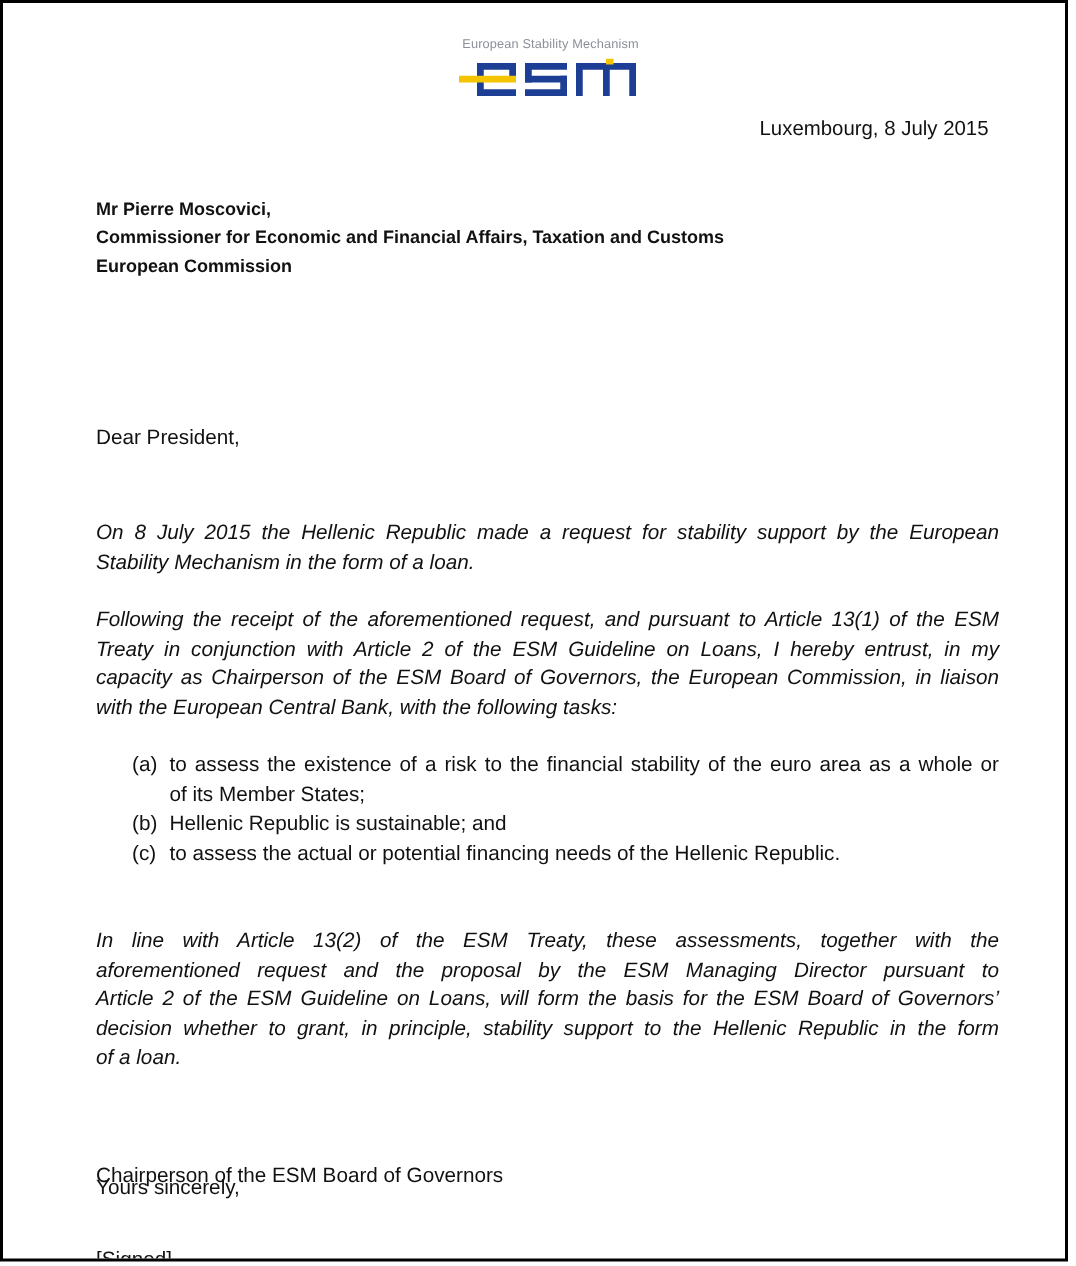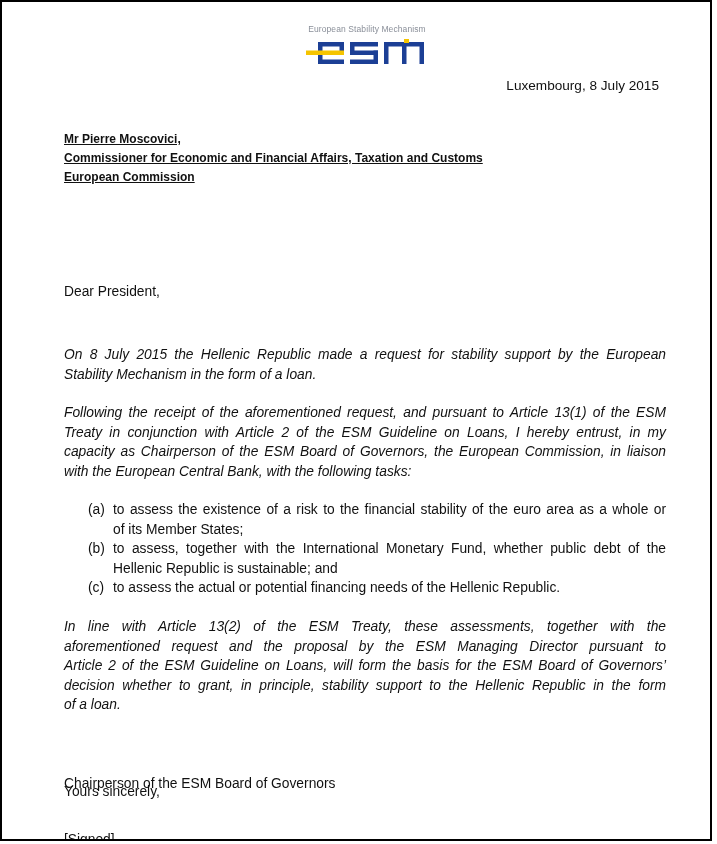--- a/index.html
+++ b/index.html
@@ -15,21 +15,21 @@
   .logo-tagline {
     position: absolute; left: 0; top: 0; width: 130px; text-align: center;
     font-size: 8.5px; color: #8a8f99; letter-spacing: 0.1px; white-space: nowrap;
   }
   .logo-mark { position: absolute; left: 4px; top: 15px; }
   .date {
     position: absolute; right: 51px; top: 76px; font-size: 13.6px; white-space: nowrap;
   }
   .addr { position: absolute; left: 62px; font-weight: bold; font-size: 12px; line-height: 19px; }
   .addr div { white-space: nowrap; }
-  .addr1 { top: 128px; text-decoration: underline; }
+  .addr1 { top: 128px; }
   .addr2 { top: 203px; }
   .txt { position: absolute; left: 62px; font-size: 13.8px; line-height: 19.6px; }
   .txt div { white-space: nowrap; }
   .just { width: 602px; font-style: italic; }
   .just .ln { text-align: justify; text-align-last: justify; white-space: normal; }
   .just .ln.last { text-align-last: left; }
   .sal { top: 280px; line-height: 20px; }
   .p1 { top: 343px; }
   .p2 { top: 401px; }
   .list { position: absolute; left: 86px; top: 498px; font-size: 13.8px; line-height: 19.5px; width: 578px; }
@@ -98,21 +98,20 @@
   </div>
 
   <div class="list">
     <div class="li">
       <span class="mk">(a)</span>
       <div class="ln">to assess the existence of a risk to the financial stability of the euro area as a whole or</div>
       <div class="ln last">of its Member States;</div>
     </div>
     <div class="li">
       <span class="mk">(b)</span>
-      <div class="ln">to assess, together with the International Monetary Fund, whether public debt of the</div>
       <div class="ln last">Hellenic Republic is sustainable; and</div>
     </div>
     <div class="li">
       <span class="mk">(c)</span>
       <div class="ln last">to assess the actual or potential financing needs of the Hellenic Republic.</div>
     </div>
   </div>
 
   <div class="txt just p3">
     <div class="ln">In line with Article 13(2) of the ESM Treaty, these assessments, together with the</div>

